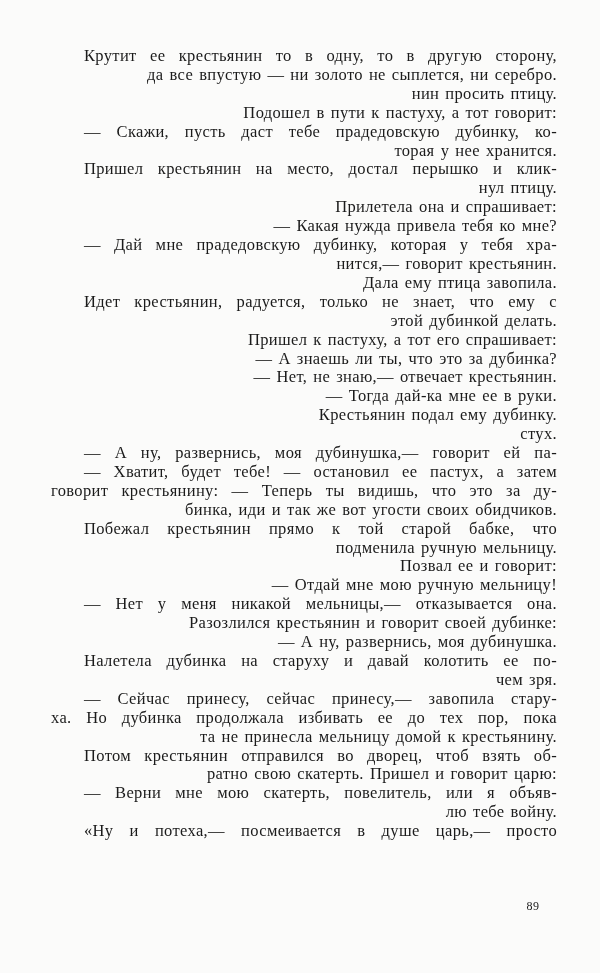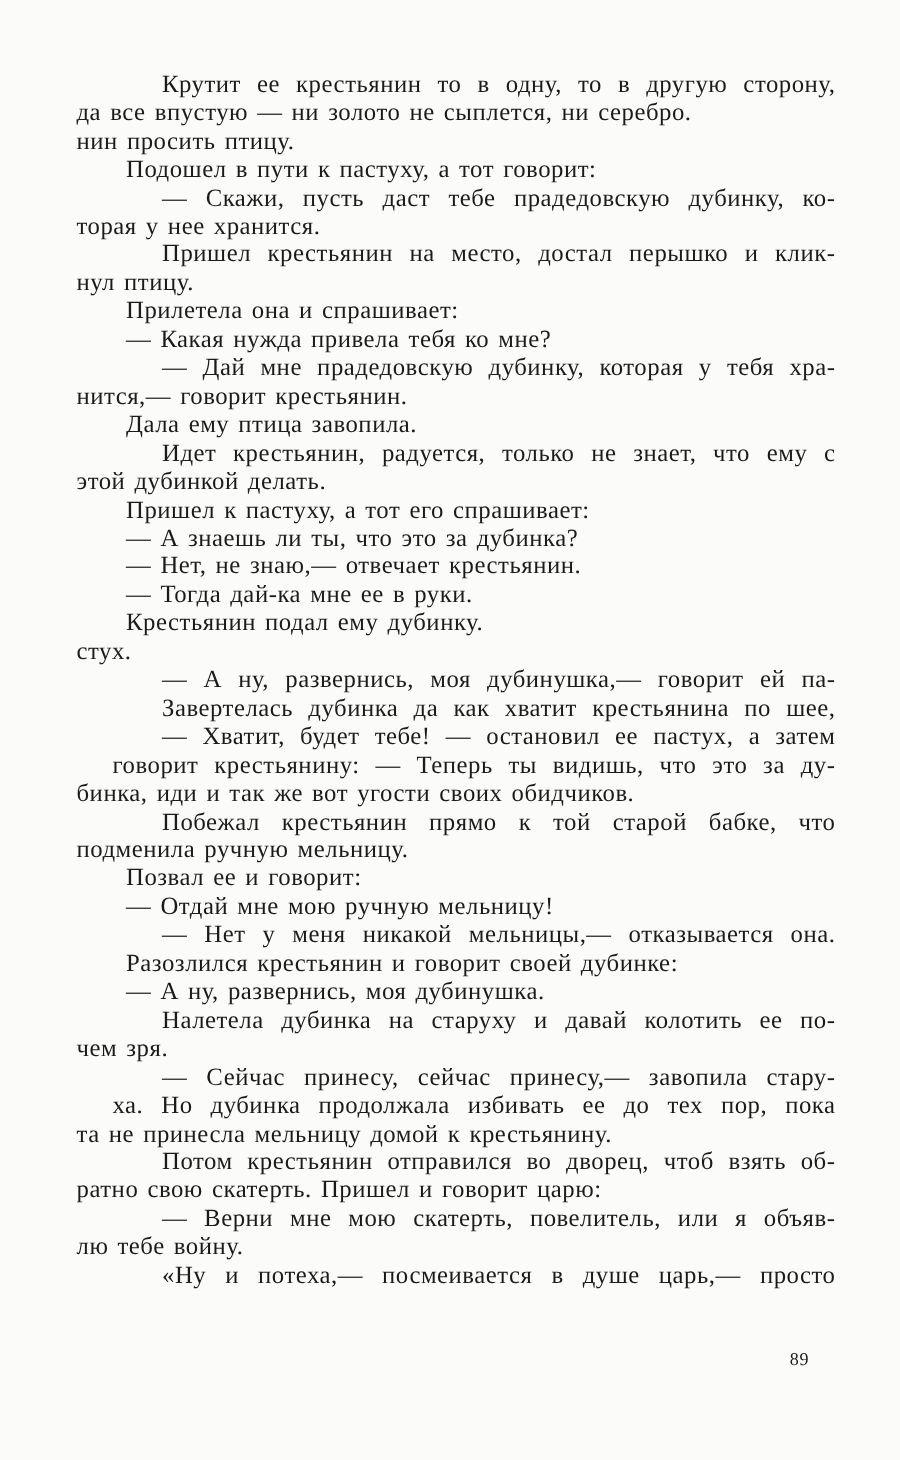--- a/index.html
+++ b/index.html
@@ -22,27 +22,26 @@
     width: 506px;
     color: #1b1b1b;
     font-size: 16.5px;
     letter-spacing: 0.35px;
     word-spacing: 1.6px;
   }
   .line {
     height: 18.92px;
     line-height: 18.92px;
     white-space: nowrap;
-    text-align: left;
+    text-align: right;
   }
   .line.just {
     white-space: normal;
     text-align: justify;
     text-align-last: justify;
-    margin-left: 24px;
   }
   .line.indent { text-indent: 33px; }
   .page-number {
     position: absolute;
     left: 520px;
     top: 899px;
     width: 26px;
     text-align: center;
     color: #1b1b1b;
     font-size: 12px;
@@ -69,21 +68,20 @@
       <div class="line indent">Дала ему птица завопила.</div>
       <div class="line indent just">Идет крестьянин, радуется, только не знает, что ему с</div>
       <div class="line">этой дубинкой делать.</div>
       <div class="line indent">Пришел к пастуху, а тот его спрашивает:</div>
       <div class="line indent">— А знаешь ли ты, что это за дубинка?</div>
       <div class="line indent">— Нет, не знаю,— отвечает крестьянин.</div>
       <div class="line indent">— Тогда дай-ка мне ее в руки.</div>
       <div class="line indent">Крестьянин подал ему дубинку.</div>
       <div class="line">стух.</div>
       <div class="line indent just">— А ну, развернись, моя дубинушка,— говорит ей па-</div>
-      <div class="line indent just">Завертелась дубинка да как хватит крестьянина по шее,</div>
       <div class="line indent just">— Хватит, будет тебе! — остановил ее пастух, а затем</div>
       <div class="line just">говорит крестьянину: — Теперь ты видишь, что это за ду-</div>
       <div class="line">бинка, иди и так же вот угости своих обидчиков.</div>
       <div class="line indent just">Побежал крестьянин прямо к той старой бабке, что</div>
       <div class="line">подменила ручную мельницу.</div>
       <div class="line indent">Позвал ее и говорит:</div>
       <div class="line indent">— Отдай мне мою ручную мельницу!</div>
       <div class="line indent just">— Нет у меня никакой мельницы,— отказывается она.</div>
       <div class="line indent">Разозлился крестьянин и говорит своей дубинке:</div>
       <div class="line indent">— А ну, развернись, моя дубинушка.</div>

